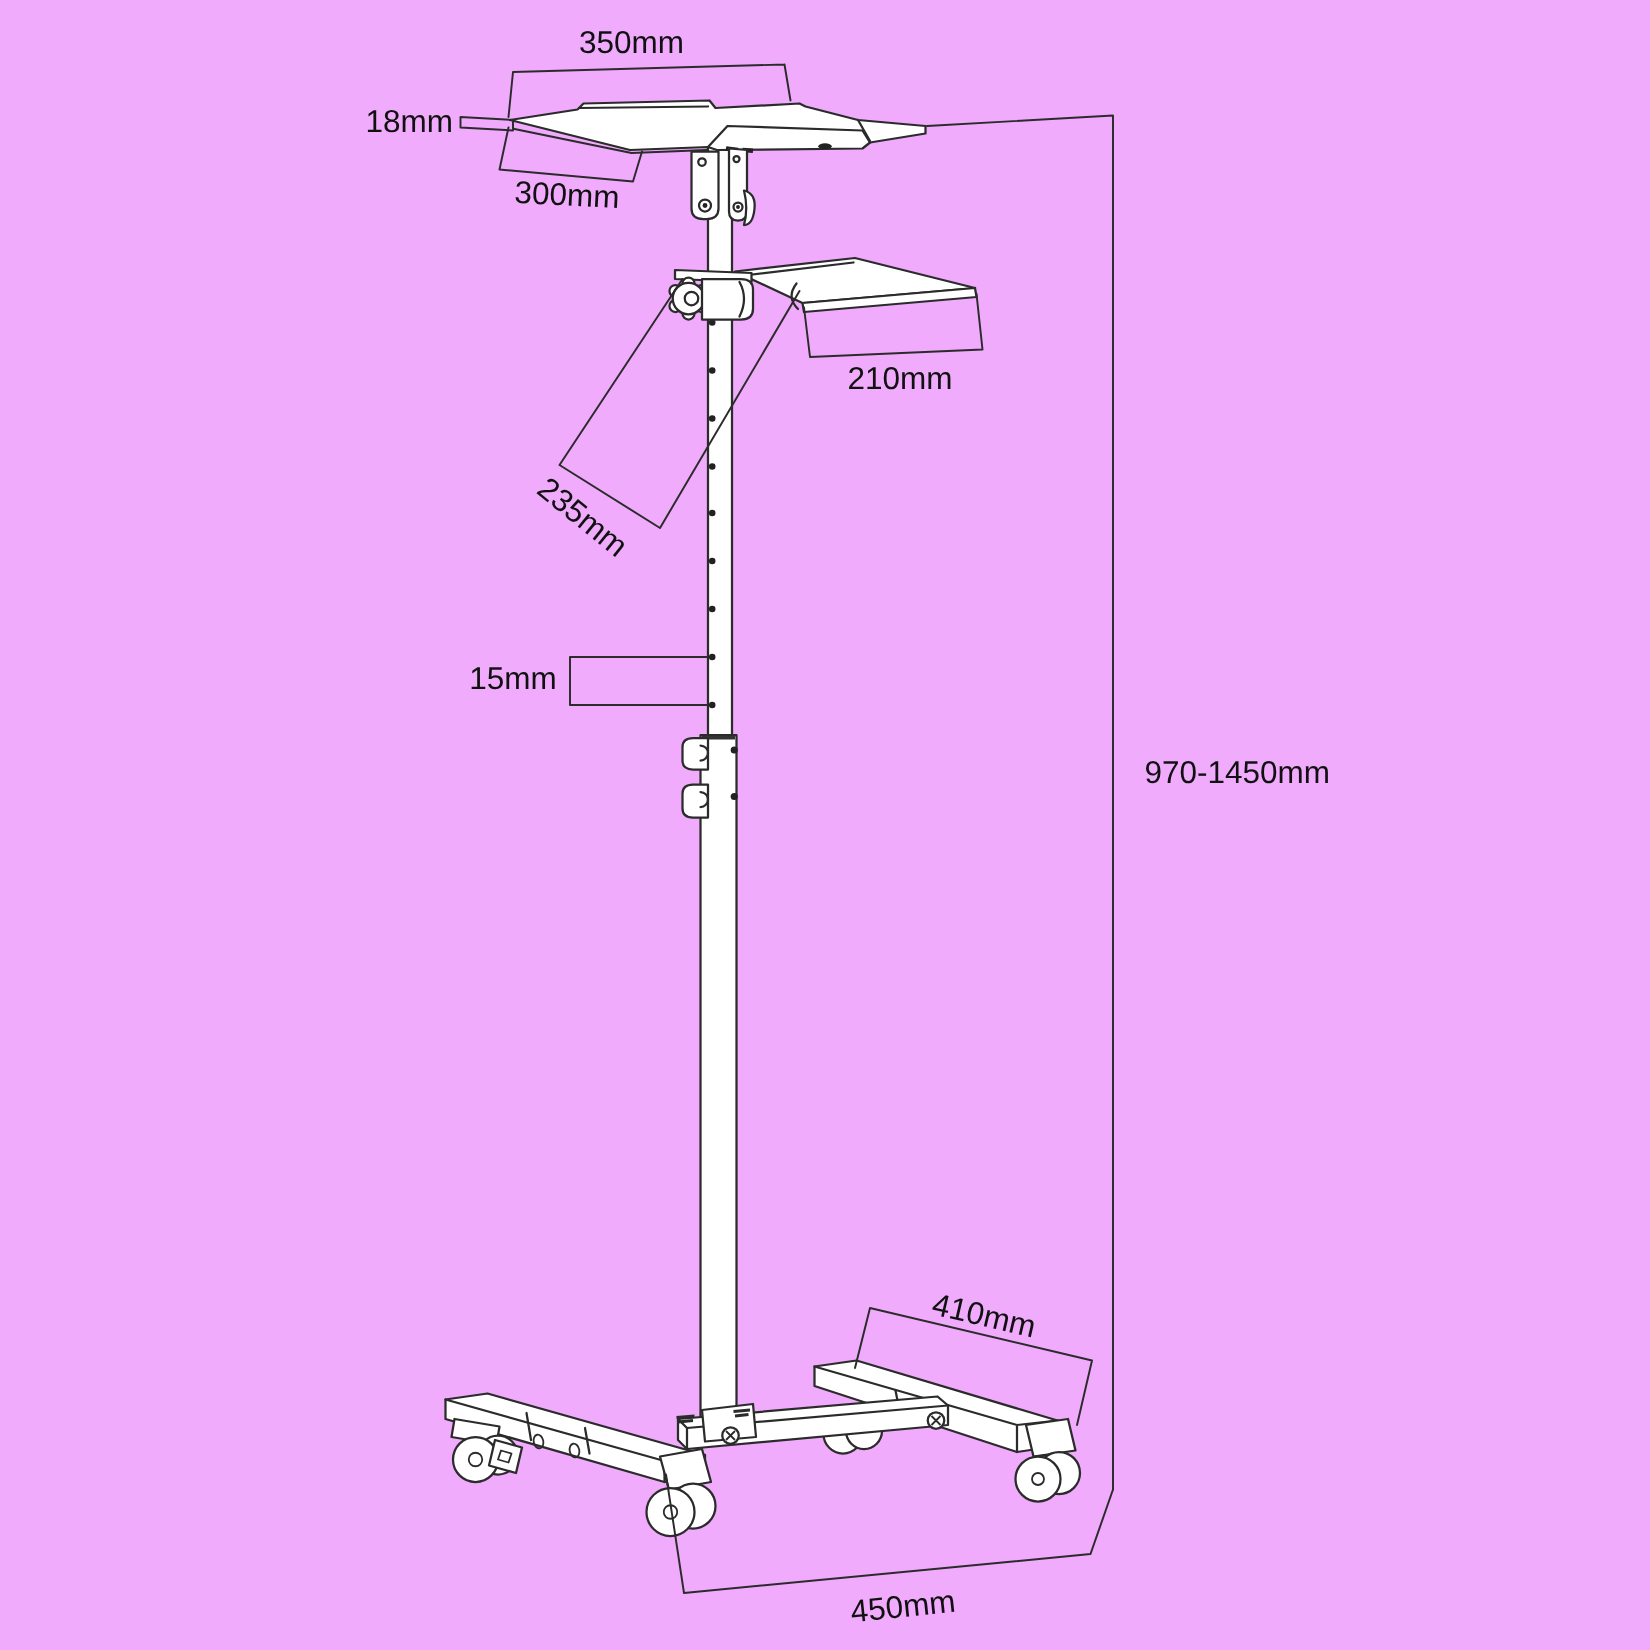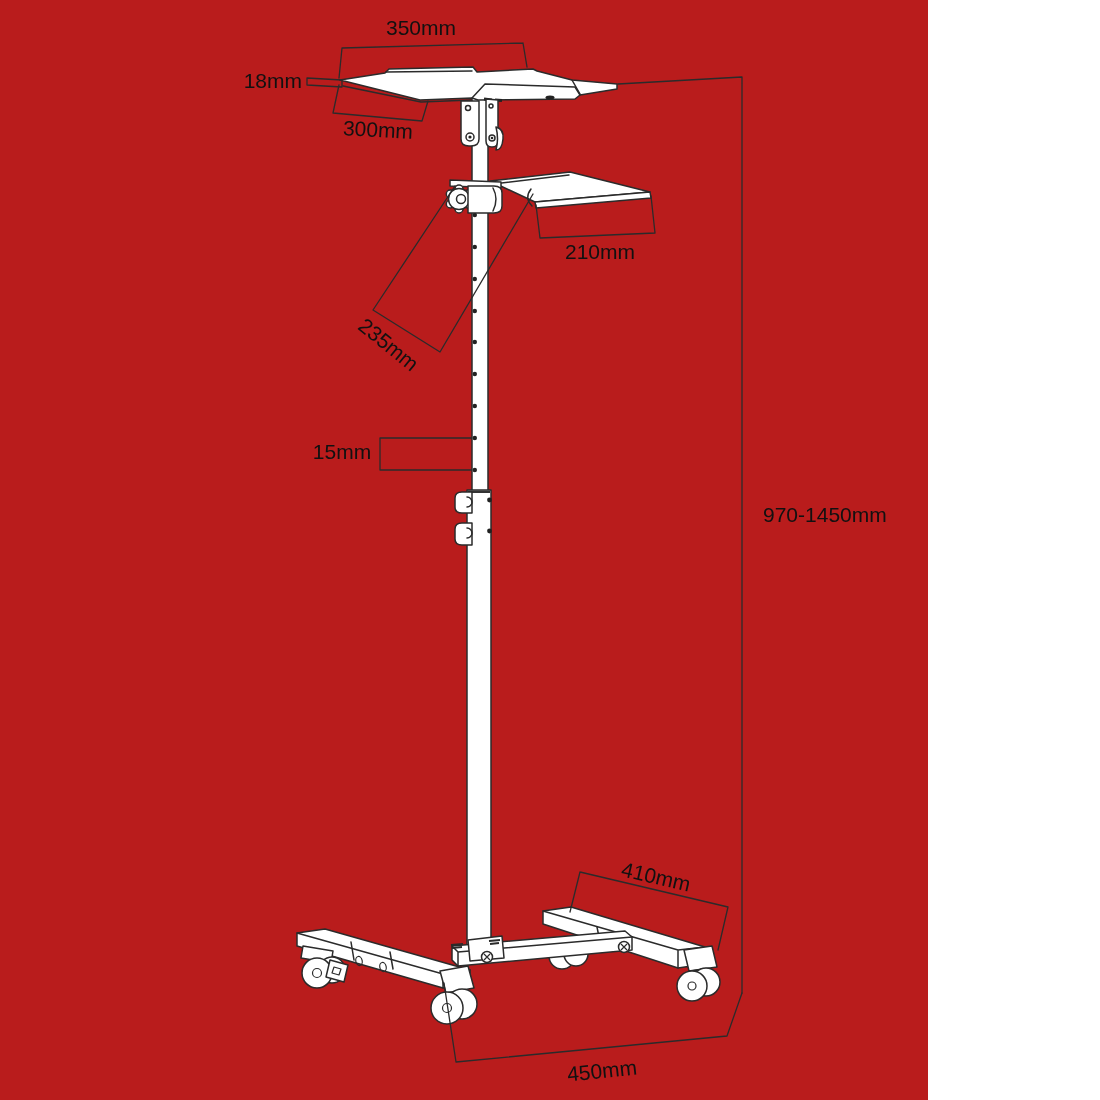--- a/index.html
+++ b/index.html
@@ -1,16 +1,16 @@
 <!DOCTYPE html>
 <html><head>
 <meta charset="utf-8">
 <style>
   html,body{margin:0;padding:0;background:#ffffff;}
-  .stage{position:relative;width:928px;height:1100px;background:#b91c1c;overflow:hidden;}
+  .stage{position:relative;width:1100px;height:1100px;background:#f0abfc;overflow:hidden;}
   svg{display:block;}
   .o{fill:none;stroke:#2b2b2b;stroke-width:1.5;stroke-linecap:round;stroke-linejoin:round;}
   .w{fill:#ffffff;stroke:#2b2b2b;stroke-width:1.5;stroke-linejoin:round;}
   .thin{fill:none;stroke:#2b2b2b;stroke-width:1.2;stroke-linejoin:round;}
   .d{fill:none;stroke:#2b2b2b;stroke-width:1.3;stroke-linecap:round;stroke-linejoin:round;}
   .dot{fill:#222222;stroke:none;}
   .lbl{font-family:"Liberation Sans",sans-serif;font-size:21px;fill:#111111;}
 </style>
 </head>
 <body>

